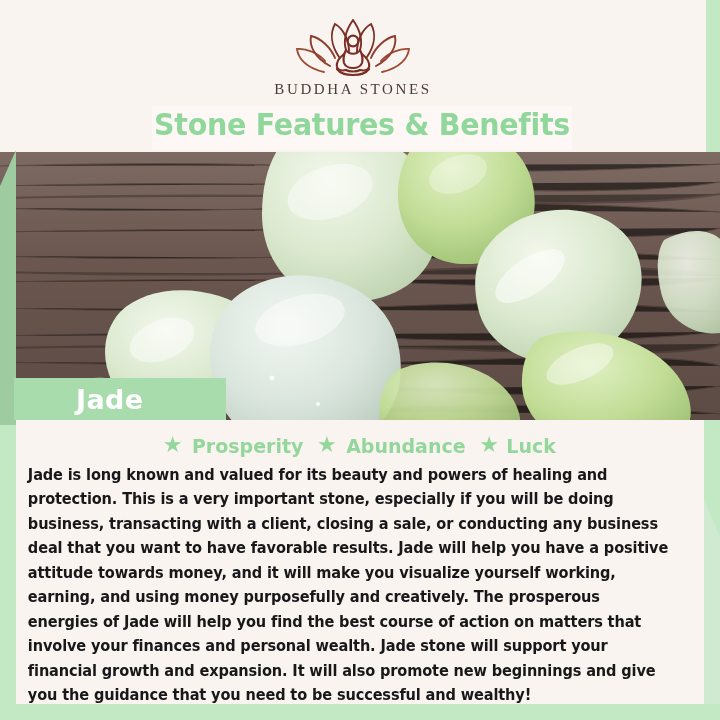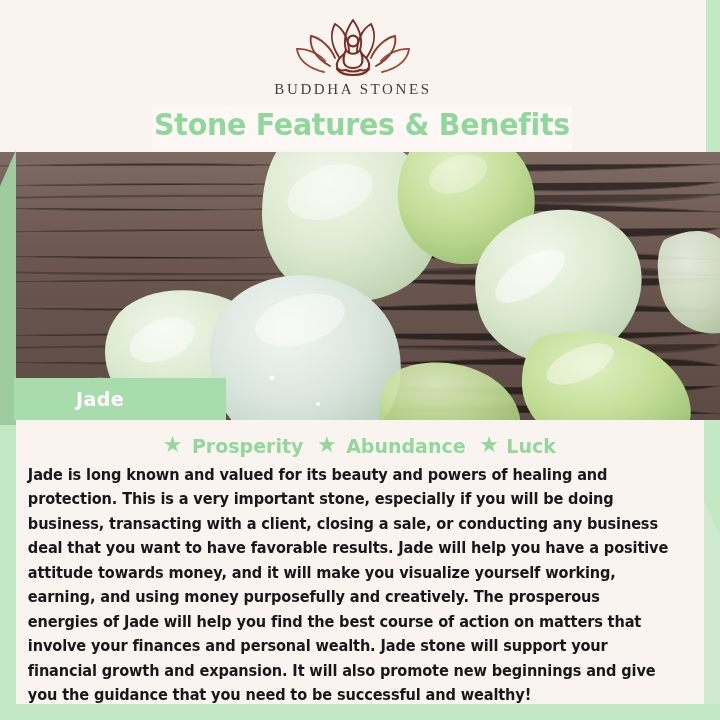--- a/index.html
+++ b/index.html
@@ -90,21 +90,21 @@
   .jade-banner {
     position: absolute; left: 14px; top: 378px;
     width: 212px; height: 42px;
     background: #a8dcad;
     display: flex; align-items: center;
   }
   .jade-label {
     margin-left: 62px;
     font-family: "DejaVu Sans", sans-serif;
     font-weight: bold;
-    font-size: 19px;
+    font-size: 27px;
     color: #ffffff;
     letter-spacing: 0.4px;
   }
 
   
   .body-panel {
     position: absolute; left: 16px; top: 420px;
     width: 688px; height: 284px;
     background: #faf4f0;
     padding: 14px 8px 0 8px;

